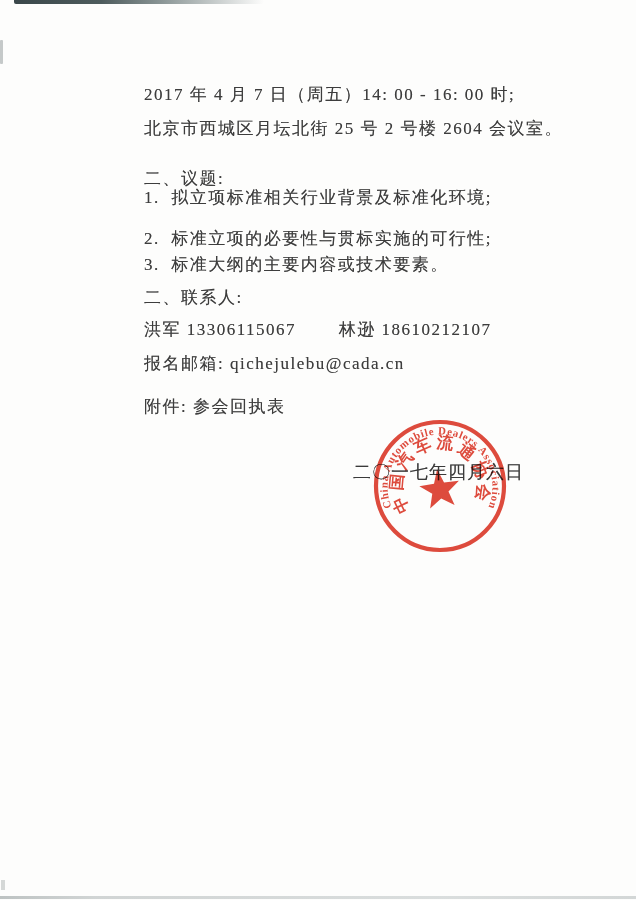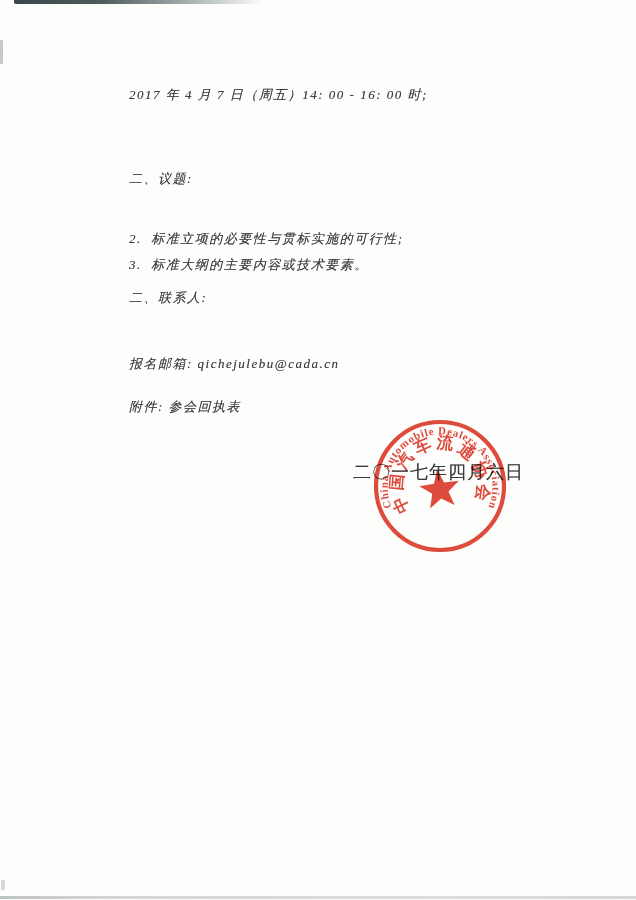--- a/index.html
+++ b/index.html
@@ -28,27 +28,26 @@
     position: absolute; top: 880px; left: 1px; width: 4px; height: 10px;
     background: #c3c8c8; opacity: 0.7;
   }
   .artifact-bottom {
     position: absolute; bottom: 1px; left: 0; width: 636px; height: 3px;
     background: linear-gradient(to right, #a8afaf 0%, #c2c7c7 15%, #ced3d3 70%, #c5caca 100%);
     opacity: 0.75;
   }
   
   .line {
-    position: absolute; left: 129px;
-    font-size: 13px; line-height: 22px;
+    position: absolute; left: 144px;
+    font-size: 17px; line-height: 22px;
     letter-spacing: 1.5px;
     color: #3d3d3d;
     white-space: pre;
     text-shadow: 0 0 0.5px rgba(70,70,70,0.55);
-    font-style: italic;
   }
   .l1  { top: 84px; }
   .l2  { top: 118px; }
   .l3  { top: 152px; margin-top: 16px; }
   .l4  { top: 187px; }
   .l5  { top: 220px; margin-top: 8px; }
   .l6  { top: 254px; text-align: center; }
   .l7  { top: 287px; }
   .l8  { top: 319px; }
   .l9  { top: 353px; }
@@ -75,24 +74,27 @@
 <body>
 
 <div class="page">
 
   <div class="artifact-top"></div>
   <div class="artifact-left"></div>
   <div class="artifact-left-low"></div>
   <div class="artifact-bottom"></div>
 
   <div class="line l1">2017 年 4 月 7 日（周五）14: 00 - 16: 00 时;</div>
+  <div class="line l2">北京市西城区月坛北街 25 号 2 号楼 2604 会议室。</div>
   <div class="line l3">二、议题:</div>
+  <div class="line l4">1.  拟立项标准相关行业背景及标准化环境;</div>
   <div class="line l5">2.  标准立项的必要性与贯标实施的可行性;</div>
   <div class="line l6">3.  标准大纲的主要内容或技术要素。</div>
   <div class="line l7">二、联系人:</div>
+  <div class="line l8">洪军 13306115067　　 林逊 18610212107</div>
   <div class="line l9">报名邮箱: qichejulebu@cada.cn</div>
   <div class="line l10">附件: 参会回执表</div>
 
   <div class="date-line">二〇一七年四月六日</div>
 
   <svg class="stamp" viewBox="0 0 150 150" aria-hidden="true">
     <defs>
       <path id="arcOuter" d="M 26.5,96 A 52.5,52.5 0 1 1 123.5,96" fill="none"></path>
       <path id="arcInner" d="M 45,98.4 A 38,38 0 1 1 105,98.4" fill="none"></path>
     </defs>

